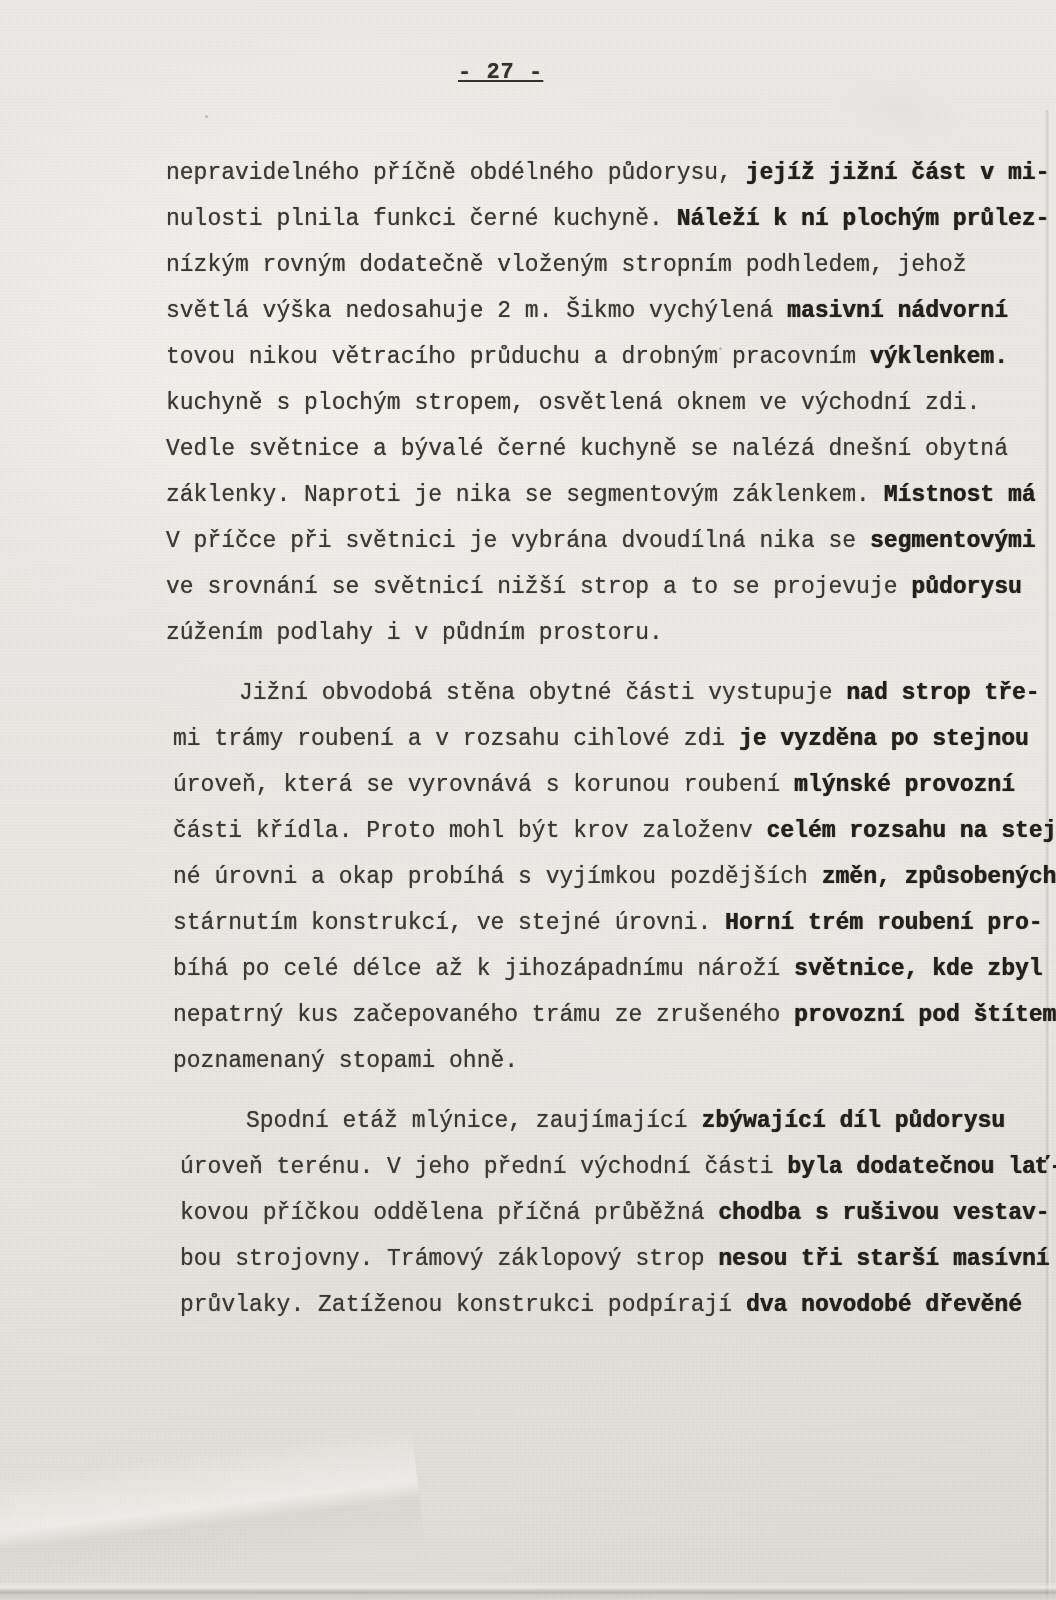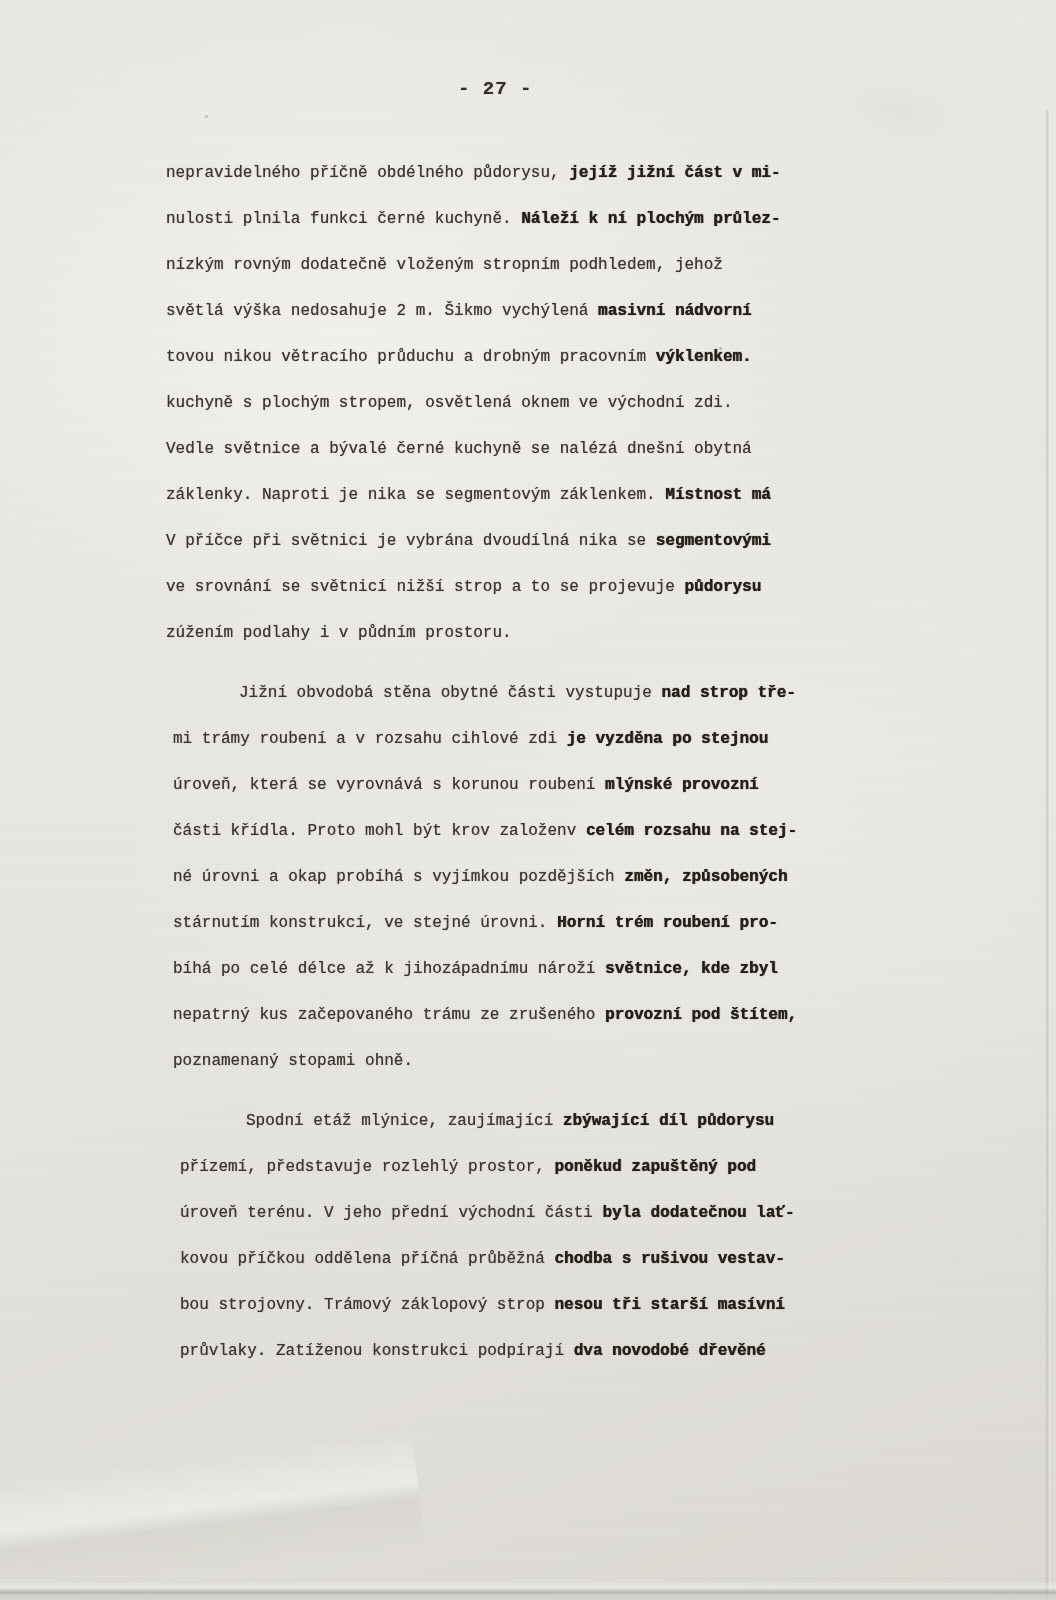--- a/index.html
+++ b/index.html
@@ -97,39 +97,40 @@
     box-shadow:
       514px 232px 0 0px rgba(88,86,81,0.34),
       640px 852px 0 -1px rgba(96,94,88,0.22),
       55px 1125px 0 -1px rgba(96,94,88,0.20),
       330px 1468px 0 -1px rgba(96,94,88,0.18);
     pointer-events: none;
   }
   .page-number {
     position: absolute;
     left: 458px;
-    top: 78px;
-    font-size: 19px;
+    top: 60px;
+    font-size: 22px;
     font-weight: 700;
     letter-spacing: 1px;
     color: #343129;
     text-shadow: 0 0 1px rgba(52,48,42,0.65);
+    text-decoration: underline;
   }
   .text-block {
     position: absolute;
     left: 166px;
     top: 150px;
     width: 880px;
     filter: blur(0.25px);
   }
   .line {
     white-space: pre;
     line-height: 46px;
     height: 46px;
-    font-size: 16px;
+    font-size: 23px;
     color: #3b3731;
     text-shadow: 0 0 0.9px rgba(54,50,44,0.72);
   }
   .line .b {
     font-weight: 700;
     color: #232019;
     text-shadow: 0 0 1px rgba(30,27,22,0.85), 0.6px 0 0 rgba(30,27,22,0.45);
   }
   .line.first { padding-left: 66px; }
   .paragraph.p1 { margin-top: 14px; margin-left: 7px; }
@@ -165,21 +166,20 @@
         <div class="line"><span class="seg">úroveň, která se vyrovnává s korunou roubení </span><span class="seg b">mlýnské provozní</span></div>
         <div class="line"><span class="seg">části křídla. Proto mohl být krov založenv </span><span class="seg b">celém rozsahu na stej-</span></div>
         <div class="line"><span class="seg">né úrovni a okap probíhá s vyjímkou pozdějších </span><span class="seg b">změn, způsobených</span></div>
         <div class="line"><span class="seg">stárnutím konstrukcí, ve stejné úrovni. </span><span class="seg b">Horní trém roubení pro-</span></div>
         <div class="line"><span class="seg">bíhá po celé délce až k jihozápadnímu nároží </span><span class="seg b">světnice, kde zbyl</span></div>
         <div class="line"><span class="seg">nepatrný kus začepovaného trámu ze zrušeného </span><span class="seg b">provozní pod štítem,</span></div>
         <div class="line"><span class="seg">poznamenaný stopami ohně.</span></div>
       </div>
       <div class="paragraph p2">
         <div class="line first"><span class="seg">Spodní etáž mlýnice, zaujímající </span><span class="seg b">zbýwající díl půdorysu</span></div>
-        <div class="line"><span class="seg">přízemí, představuje rozlehlý prostor, </span><span class="seg b">poněkud zapuštěný pod</span></div>
         <div class="line"><span class="seg">úroveň terénu. V jeho přední východní části </span><span class="seg b">byla dodatečnou lať-</span></div>
         <div class="line"><span class="seg">kovou příčkou oddělena příčná průběžná </span><span class="seg b">chodba s rušivou vestav-</span></div>
         <div class="line"><span class="seg">bou strojovny. Trámový záklopový strop </span><span class="seg b">nesou tři starší masívní</span></div>
         <div class="line"><span class="seg">průvlaky. Zatíženou konstrukci podpírají </span><span class="seg b">dva novodobé dřevěné</span></div>
       </div>
     </div>
   <div class="bottom-edge"></div>
 </div>
 
 </body></html>

